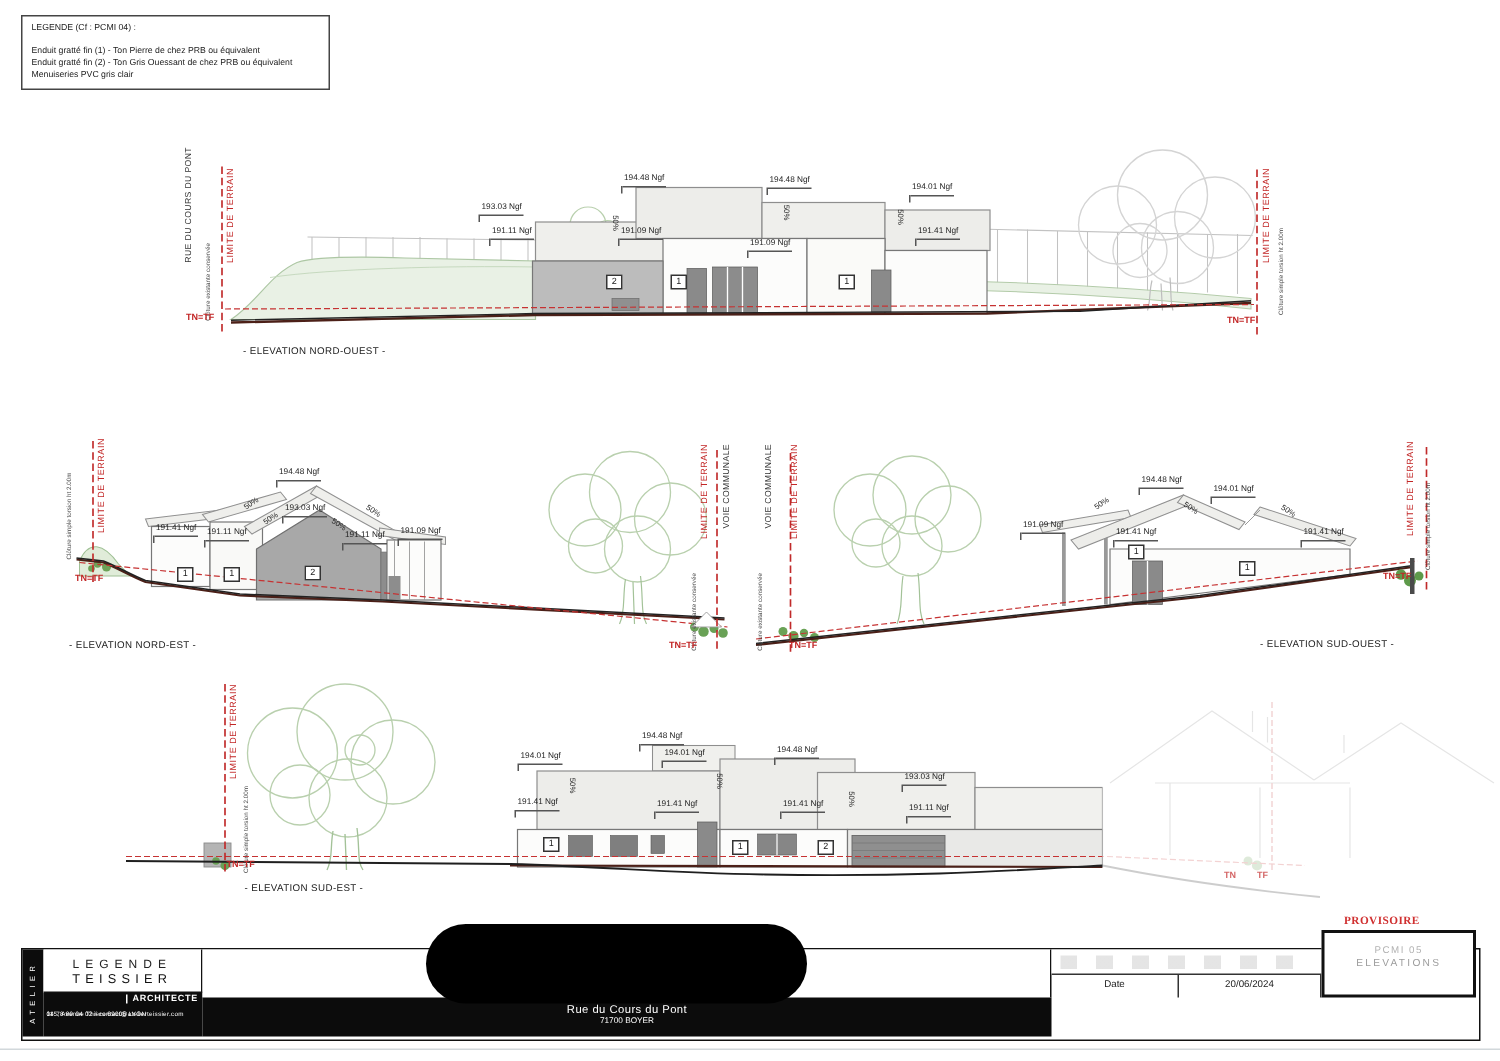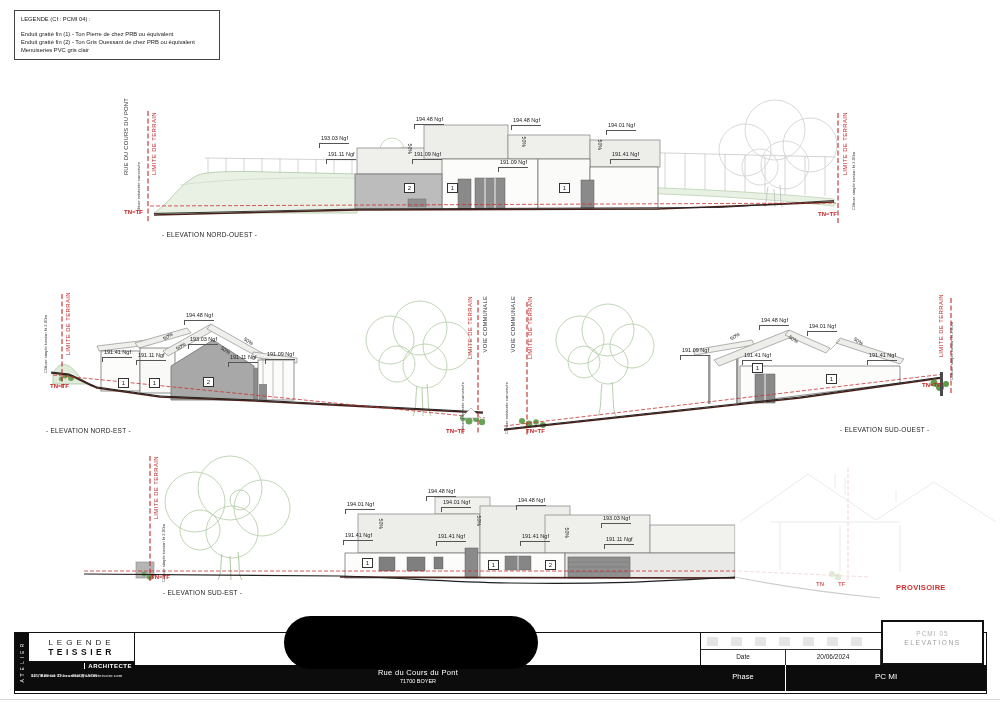--- a/index.html
+++ b/index.html
@@ -30,21 +30,21 @@
               border:1px solid #111;background:#fff;z-index:20;}
   .titleblock *{position:absolute;box-sizing:border-box;}
   .tb-atelier{left:0;top:0;width:14px;height:58px;background:#0c0c0c;color:#fff;
               display:flex;align-items:center;justify-content:center;}
   .tb-atelier span{position:static;writing-mode:vertical-rl;transform:rotate(180deg);
                    font-size:5px;letter-spacing:3px;}
   .tb-name{left:14px;top:0;width:106px;height:29px;border-right:1px solid #111;border-bottom:1px solid #111;
            display:flex;flex-direction:column;align-items:center;justify-content:center;background:#fff;}
   .tb-name div{position:static;}
   .tb-name1{font-size:8px;letter-spacing:4px;color:#222;}
-  .tb-name2{font-size:8.5px;letter-spacing:3.5px;font-weight:bold;color:#111;}
+  .tb-name2{font-size:8.5px;letter-spacing:3.5px;font-weight:normal;color:#111;}
   .tb-arch{left:14px;top:29px;width:106px;height:29px;background:#0c0c0c;color:#fff;}
   .tb-role{position:absolute;right:3px;top:1px;font-size:6px;font-weight:bold;letter-spacing:.5px;border-left:1px solid #fff;padding-left:3px;}
   .tb-addr{position:absolute;left:2px;top:11px;font-size:4.2px;line-height:1.5;letter-spacing:.2px;white-space:nowrap;}
   .tb-centertop{left:120px;top:0;width:566px;height:32px;background:#fff;border-right:1px solid #111;}
   .tb-oval{left:269px;top:-17px;width:254px;height:53px;background:#000;border-radius:27px;z-index:3;}
   .tb-centerbar{left:120px;top:32px;width:566px;height:26px;background:#0c0c0c;color:#fff;text-align:center;padding-top:3px;}
   .tb-proj1{position:static;font-size:7.5px;letter-spacing:.3px;}
   .tb-proj2{position:static;font-size:5.5px;margin-top:1px;}
   .tb-centerbar div{position:static;}
   .tb-ghostrow{left:686px;top:0;width:180px;height:17px;border-bottom:1px solid #333;background:#fff;overflow:hidden;}
@@ -370,21 +370,21 @@
     <div class="ann dim" style="left: 437px; top: 534px;">191.41 Ngf</div>
     <div class="ann dim" style="left: 521px; top: 534px;">191.41 Ngf</div>
     <div class="ann dim" style="left: 605px; top: 537px;">191.11 Ngf</div>
     <div class="ann slope" style="left: 473px; top: 518px; transform: rotate(90deg);">50%</div>
     <div class="ann slope" style="left: 561px; top: 530px; transform: rotate(90deg);">50%</div>
     <div class="ann typebox" style="left: 362px; top: 558px;">1</div>
     <div class="ann typebox" style="left: 488px; top: 560px;">1</div>
     <div class="ann typebox" style="left: 545px; top: 560px;">2</div>
     <div class="ann tnlab-faint" style="left: 816px; top: 581px;">TN</div>
     <div class="ann tnlab-faint" style="left: 838px; top: 581px;">TF</div>
-    <div class="ann provisoire" style="left: 896px; top: 584px;">PROVISOIRE</div>
+    <div class="ann provisoire" style="left: 896px; top: 610px; font-family: Liberation Serif, serif;">PROVISOIRE</div>
   </div>
 
 <div class="titleblock">
   <div class="tb-atelier">
     <span>ATELIER</span>
   </div>
   <div class="tb-name">
     <div class="tb-name1">LEGENDE</div>
     <div class="tb-name2">TEISSIER</div>
   </div>
@@ -404,19 +404,15 @@
   <div class="tb-ghostrow">
     <div class="ghostbars"></div>
   </div>
   <div class="tb-datelabel">Date</div>
   <div class="tb-datevalue">20/06/2024</div>
   <div class="tb-sheet">
     <span class="tb-sheetref">PCMI 05</span>
     <span class="tb-sheettitle">ELEVATIONS</span>
     <div class="tb-sheetveil"></div>
   </div>
-  <div class="tb-phasebar">
-    <div class="tb-phaselabel">Phase</div>
-    <div class="tb-phasevalue">PC MI</div>
-  </div>
 </div>
 
 <div class="pageline"></div>
 
 </body></html>

